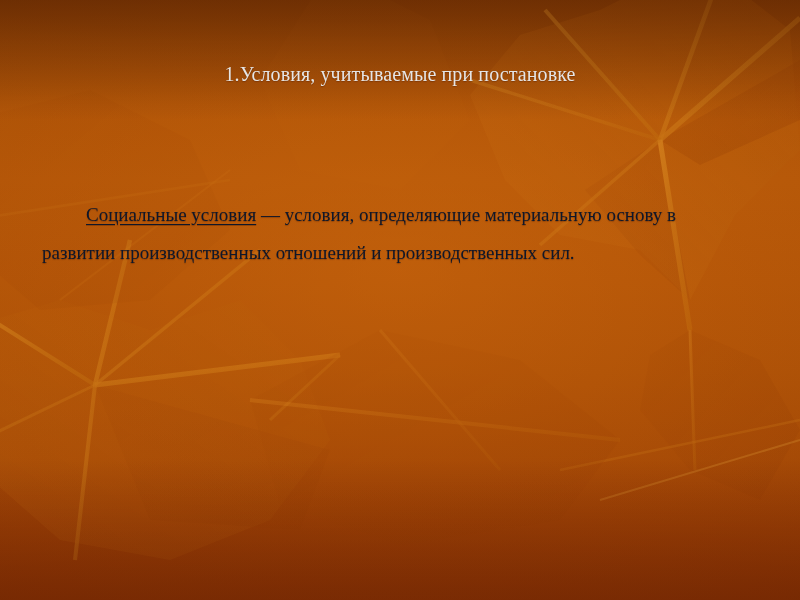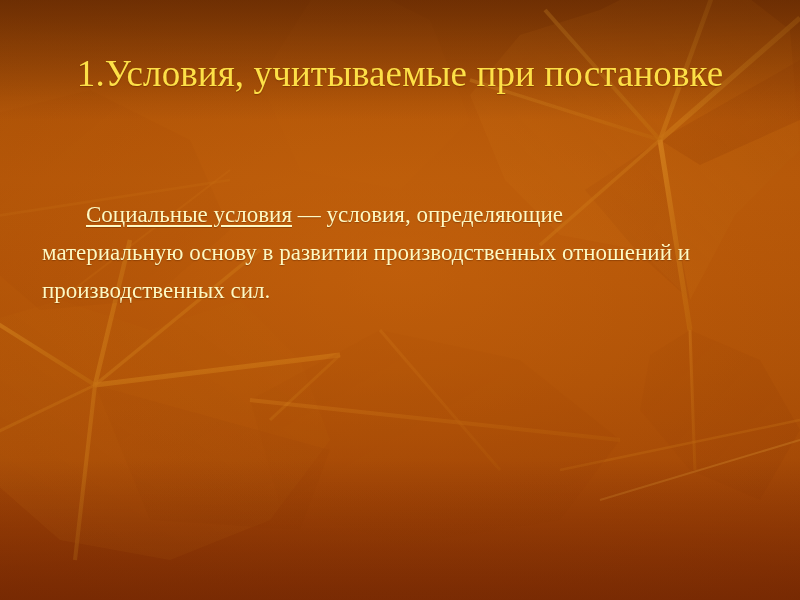--- a/index.html
+++ b/index.html
@@ -67,37 +67,37 @@
   
   .title-block {
     position: absolute;
     left: 60px;
     top: 52px;
     width: 680px;
     text-align: center;
     z-index: 5;
   }
   .title-line {
-    color: #fde047;
-    font-size: 37px;
+    color: #e5e5e5;
+    font-size: 20px;
     line-height: 44px;
     font-weight: normal;
     letter-spacing: 0.1px;
     text-shadow: 0 1px 1px rgba(90,34,2,0.45);
     white-space: nowrap;
   }
 
   .body-block {
     position: absolute;
     left: 42px;
     top: 196px;
     width: 650px;
     z-index: 5;
-    color: #fef9c3;
-    font-size: 23px;
+    color: #0f172a;
+    font-size: 19px;
     line-height: 38px;
     text-align: left;
     text-indent: 44px;
     text-shadow: 0 1px 1px rgba(90,34,2,0.40);
     font-family: Liberation Serif, serif;
   }
   .term {
     text-decoration: underline;
     text-underline-offset: 3px;
   }

